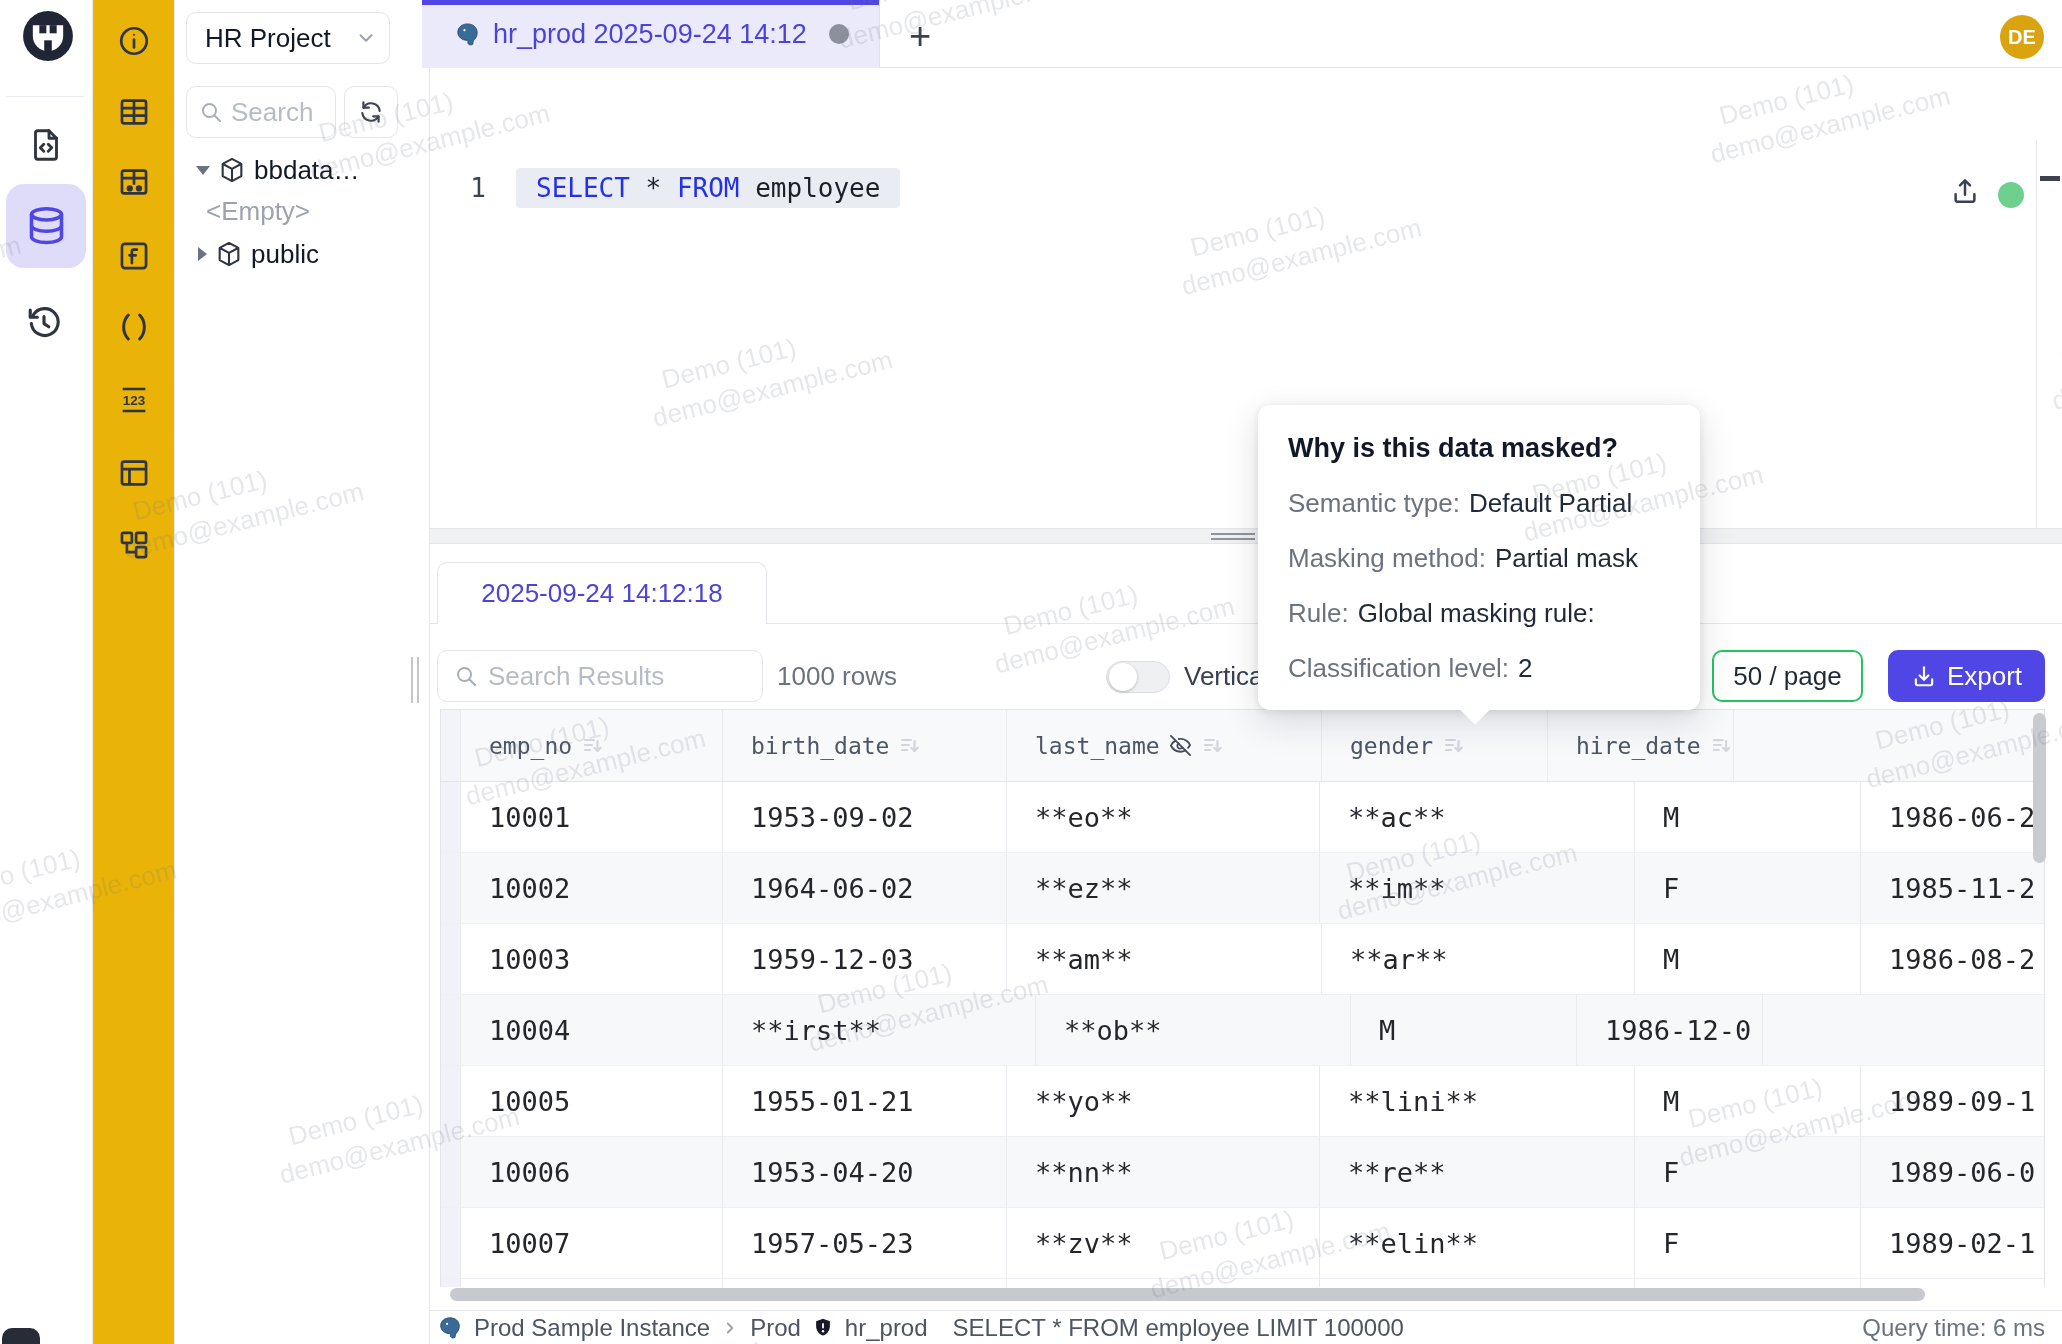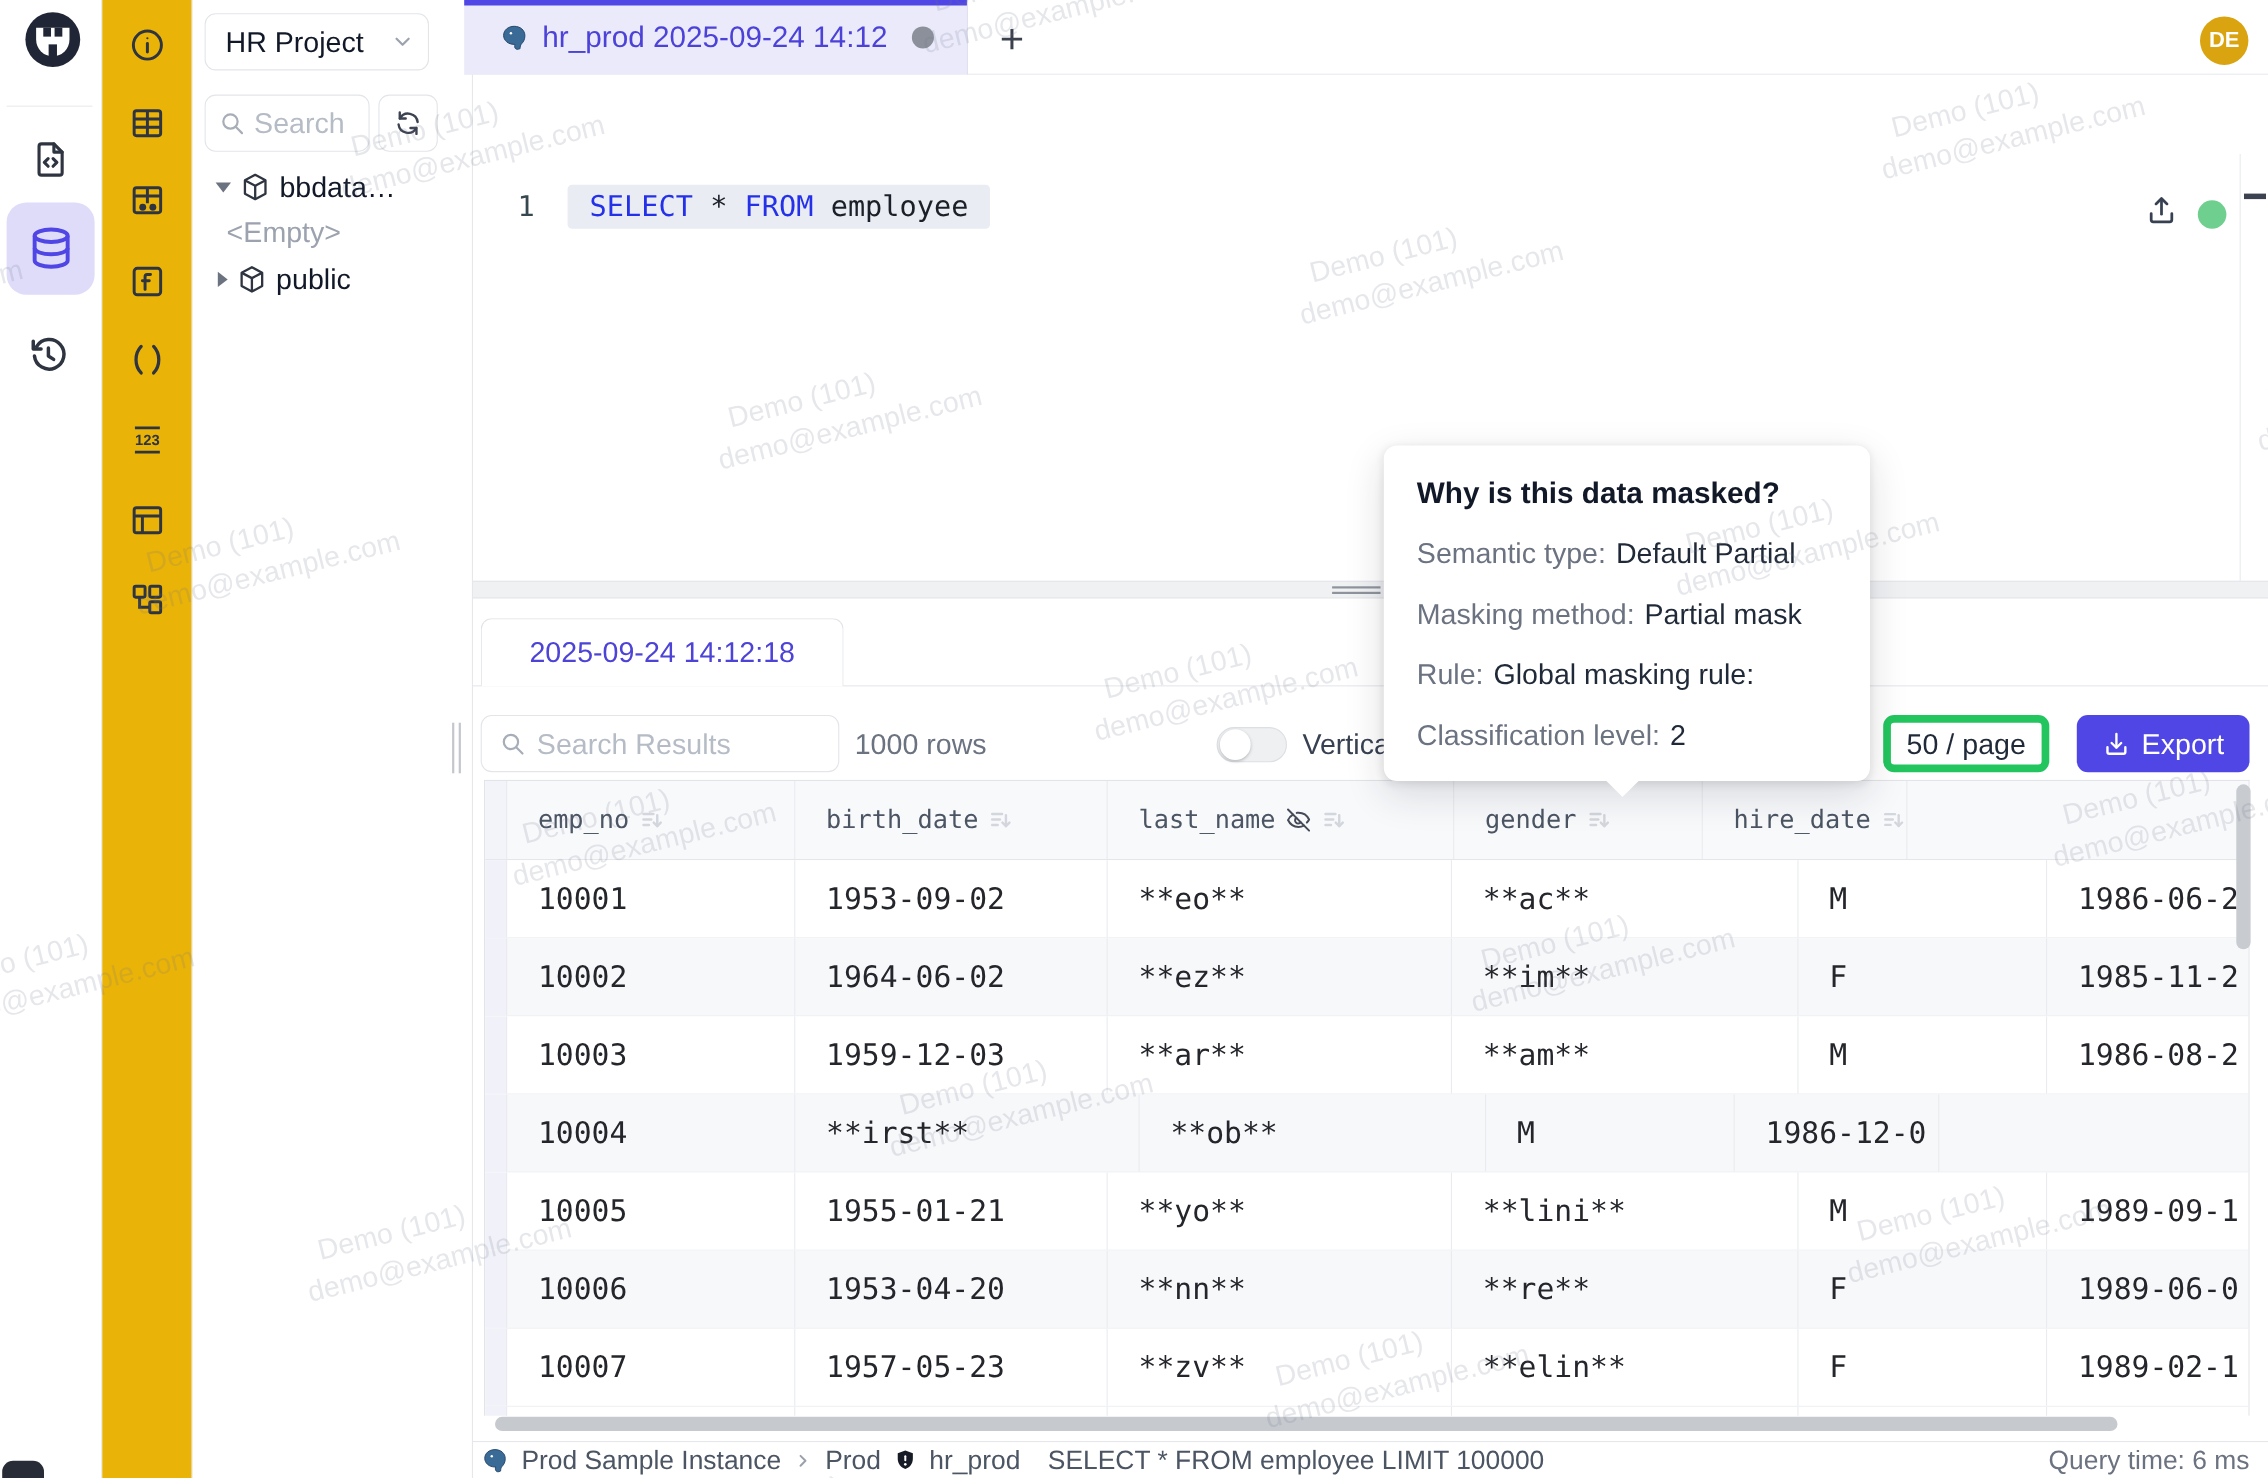--- a/index.html
+++ b/index.html
@@ -57,21 +57,21 @@
 .split-h1{top:4px}.split-h2{top:9px}
 .side-handle{position:absolute;width:2px;height:46px;background:#c3c7cd}
 
 .rtabline{position:absolute;left:430px;top:623px;width:1632px;height:1px;background:#e5e7eb}
 .rtab{position:absolute;left:437px;top:562px;width:330px;height:62px;background:#fff;border:1px solid #e2e4e8;border-bottom:none;border-radius:10px 10px 0 0;display:flex;align-items:center;justify-content:center;color:#4d43d6;font-size:26px;z-index:2;cursor:pointer}
 .search2{position:absolute;left:437px;top:650px;width:326px;height:52px;border:1px solid #e3e5e9;border-radius:10px;display:flex;align-items:center;gap:10px;padding-left:16px}
 .rowcount{position:absolute;left:777px;top:650px;height:52px;display:flex;align-items:center;color:#6b7280}
 .switch{position:absolute;left:1106px;top:661px;width:64px;height:32px;border-radius:16px;background:#eef0f2;border:1px solid #dcdfe4;cursor:pointer}
 .knob{position:absolute;left:2px;top:1px;width:28px;height:28px;border-radius:50%;background:#fff;box-shadow:0 1px 3px rgba(0,0,0,.25)}
 .switch-lbl{position:absolute;left:1184px;top:650px;height:52px;display:flex;align-items:center;color:#374151}
-.pagesize{position:absolute;left:1712px;top:650px;width:151px;height:52px;border:7px solid #22c55e;border-radius:10px;display:flex;align-items:center;justify-content:center;color:#1f2937;cursor:pointer}
+.pagesize{position:absolute;left:1712px;top:650px;width:151px;height:52px;border:2px solid #22c55e;border-radius:10px;display:flex;align-items:center;justify-content:center;color:#1f2937;cursor:pointer}
 .export{position:absolute;left:1888px;top:650px;width:157px;height:52px;background:#4f46e5;border-radius:10px;color:#fff;display:flex;align-items:center;justify-content:center;gap:10px;cursor:pointer;font-weight:500}
 
 .table{position:absolute;left:440px;top:709px;width:1605px;height:578px;border:1px solid #e2e4e8;border-bottom:none;overflow:hidden;background:#fff}
 .thead{display:flex;height:72px;background:#f8f9fb;border-bottom:1px solid #e2e4e8}
 .cell{flex:0 0 auto;display:flex;align-items:center;padding-left:28px;border-right:1px solid #e9ebef;overflow:hidden;white-space:nowrap}
 .th{color:#4b5563;font-family:"DejaVu Sans Mono",monospace;font-size:23px;gap:9px;cursor:pointer}
 .trw{display:flex;height:71px;border-bottom:1px solid #eef0f3;font-family:"DejaVu Sans Mono",monospace;font-size:27px;color:#24262b;background:#fff}
 .trw.alt{background:#f7f8fa}
 .trw.partial{height:12px;border-bottom:none}
 .gcell{padding:0;background:#f1f2f9}
@@ -508,22 +508,22 @@
           <div class="cell" style="width: 284px;">1964-06-02</div>
           <div class="cell" style="width: 313px;">**ez**</div>
           <div class="cell" style="width: 315px;">**im**</div>
           <div class="cell" style="width: 226px;">F</div>
           <div class="cell" style="width: 186px;">1985-11-2</div>
         </div>
         <div class="trw">
           <div class="cell gcell" style="width: 20px;"></div>
           <div class="cell" style="width: 262px;">10003</div>
           <div class="cell" style="width: 284px;">1959-12-03</div>
+          <div class="cell" style="width: 315px;">**am**</div>
           <div class="cell" style="width: 313px;">**ar**</div>
-          <div class="cell" style="width: 315px;">**am**</div>
           <div class="cell" style="width: 226px;">M</div>
           <div class="cell" style="width: 186px;">1986-08-2</div>
         </div>
         <div class="trw alt">
           <div class="cell gcell" style="width: 20px;"></div>
           <div class="cell" style="width: 262px;">10004</div>
           <div class="cell" style="width: 313px;">**irst**</div>
           <div class="cell" style="width: 315px;">**ob**</div>
           <div class="cell" style="width: 226px;">M</div>
           <div class="cell" style="width: 186px;">1986-12-0</div>

